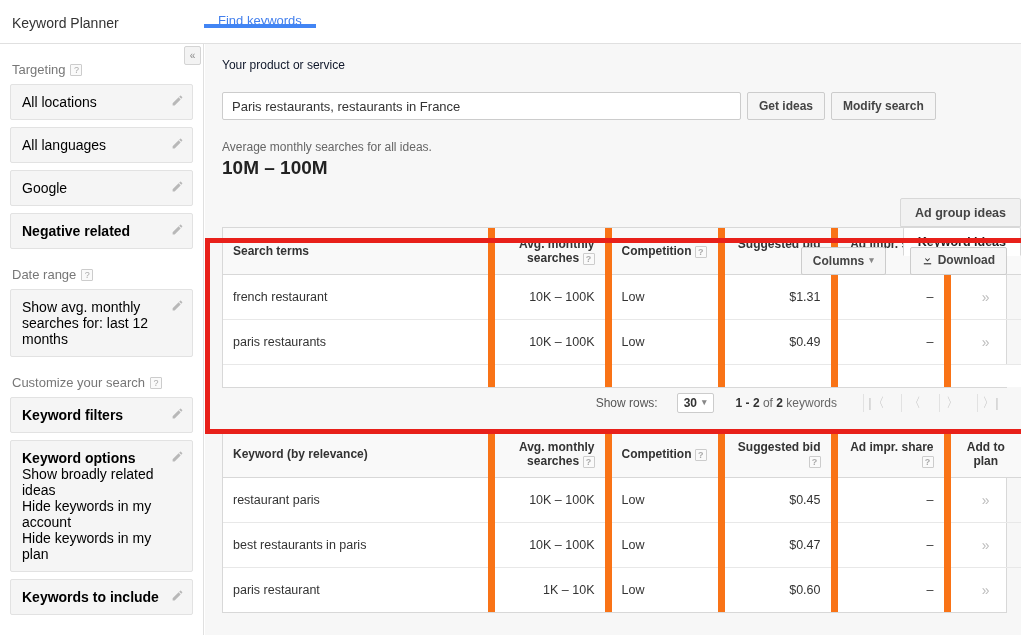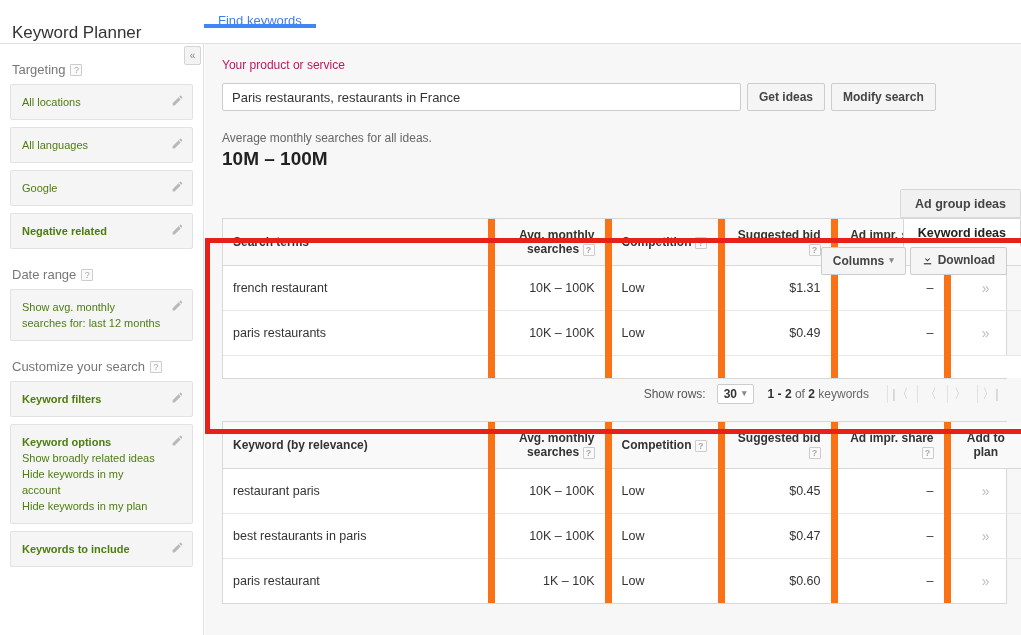--- a/index.html
+++ b/index.html
@@ -9,22 +9,22 @@
     background: #fff; color: #222; overflow: hidden;
   }
   .app { position: relative; width: 1021px; height: 635px; }
 
   
   .topbar {
     position: absolute; top: 0; left: 0; width: 1021px; height: 44px;
     background: #fff; border-bottom: 1px solid #e0e0e0;
   }
   .app-title {
-    position: absolute; left: 12px; top: 23px;
-    font-size: 17px; color: #333;
+    position: absolute; left: 12px; top: 15px;
+    font-size: 14px; color: #333;
   }
   .top-tabs { position: absolute; left: 204px; top: 0; height: 36px; display: flex; flex-direction: column; }
   .top-tab {
     padding: 13px 14px 0 14px; font-size: 13px; color: #444;
     height: 44px; position: relative; cursor: pointer; white-space: nowrap;
   }
   .top-tab.active { color: #427fed; }
   .top-tab.active::after {
     content: ""; position: absolute; left: 0; right: 0; bottom: 0;
     height: 4px; background: #4285f4;
@@ -40,21 +40,21 @@
     display: flex; align-items: center; gap: 5px;
   }
   .help {
     display: inline-block; width: 12px; height: 12px; line-height: 11px;
     font-size: 9px; text-align: center; color: #aaa;
     border: 1px solid #ccc; background: #fafafa; border-radius: 1px;
   }
   .side-box {
     position: relative; background: #f5f5f5; border: 1px solid #e2e2e2;
     border-radius: 2px; padding: 9px 28px 9px 11px; margin-bottom: 7px;
-    font-size: 11px; color: #4d7c0f; line-height: 16px; cursor: pointer;
+    font-size: 14px; color: #000000; line-height: 16px; cursor: pointer;
   }
   .side-box.bold { font-weight: bold; }
   .side-box .sub { font-weight: normal; display: block; }
   .pencil {
     position: absolute; right: 8px; top: 9px; width: 13px; height: 13px;
     opacity: .55;
   }
   .pencil svg { display: block; }
 
   
@@ -64,21 +64,21 @@
     font-size: 10px; color: #888; text-align: center; line-height: 17px;
     cursor: pointer; z-index: 6;
   }
 
   
   .main {
     position: absolute; left: 205px; top: 44px; width: 816px; height: 591px;
     background: #f7f7f7; overflow: hidden;
   }
   .pad { padding: 14px 16px 0 17px; }
-  .field-label { font-size: 12px; color: #be185d; margin-bottom: 11px; }
+  .field-label { font-size: 12px; color: #0f172a; margin-bottom: 20px; }
   .search-row { display: flex; align-items: stretch; gap: 6px; }
   .search-input {
     width: 519px; height: 28px; border: 1px solid #ccc; background: #fff;
     border-radius: 2px; padding: 0 9px; font-size: 13px; color: #333;
     font-family: "Liberation Sans", sans-serif;
   }
   .btn {
     background: #f5f5f5; border: 1px solid #ccc; border-radius: 2px;
     font-size: 12px; font-weight: bold; color: #444; padding: 0 11px;
     height: 28px; cursor: pointer; white-space: nowrap;
@@ -106,21 +106,21 @@
   .card-tabs { display: flex; align-items: flex-end; height: 30px; margin-left: 17px; position: relative; flex-direction: column; }
   .ctab {
     font-size: 12.5px; font-weight: bold; color: #444; padding: 7px 14px 6px 14px;
     border: 1px solid #d8d8d8; background: #f1f1f1; border-radius: 2px 2px 0 0;
     cursor: pointer; position: relative; top: 1px;
   }
   .ctab.active { background: #fff; border-bottom-color: #fff; color: #222; }
   .ctab + .ctab { margin-left: -1px; }
 
   .toolbar {
-    position: absolute; right: 14px; top: 247px; display: flex; gap: 4px; z-index: 4; justify-content: flex-end;
+    position: absolute; right: 14px; top: 247px; display: flex; gap: 24px; z-index: 4; justify-content: flex-end;
   }
   .dl-icon { display: inline-block; vertical-align: -2px; margin-right: 5px; }
   .caret { display: inline-block; margin-left: 5px; color: #888; font-size: 9px; vertical-align: 2px; }
 
   
   .tbl-wrap {
     margin: 0 14px 0 17px; background: #fff; border: 1px solid #d8d8d8;
   }
   table { border-collapse: collapse; width: 100%; table-layout: fixed; }
   th, td { border-right: 7px solid #f97316; font-size: 12.5px; }
@@ -138,21 +138,21 @@
   .c-bid  { width: 113px; text-align: right; }
   .c-imp  { width: 113px; text-align: right; }
   .c-add  { width: 74px;  text-align: center; }
   th.c-comp, th.c-vol, th.c-bid, th.c-imp { }
   .chev { color: #bdbdbd; font-size: 14px; cursor: pointer; }
   .filler-row td { height: 22px; padding: 0; border-bottom: none; background: #fff; }
 
   
   .pager {
     margin: 0 14px 0 17px; height: 30px; display: flex; align-items: center;
-    justify-content: flex-end; gap: 4px; font-size: 12px; color: #555;
+    justify-content: flex-end; gap: 12px; font-size: 12px; color: #555;
     padding-right: 4px;
   }
   .pager-label { margin-right: 7px; color: #555; }
   .rows-select {
     border: 1px solid #ccc; background: #fff; border-radius: 2px;
     padding: 2px 6px; font-size: 12px; font-weight: bold; color: #333;
     cursor: pointer; margin-right: 10px;
   }
   .pg-count { color: #666; margin-right: 14px; }
   .pg-count b { color: #333; }

